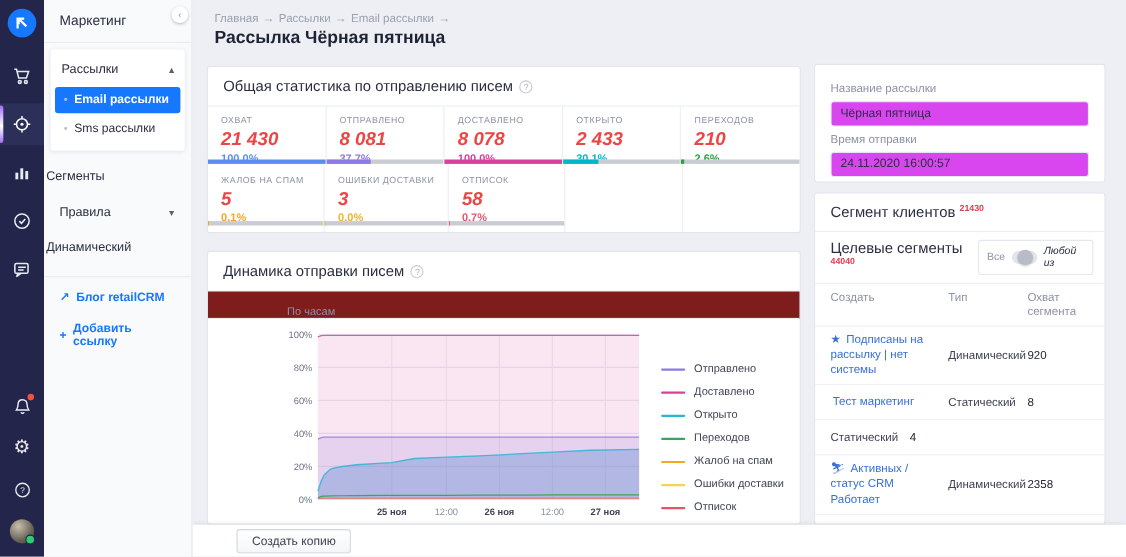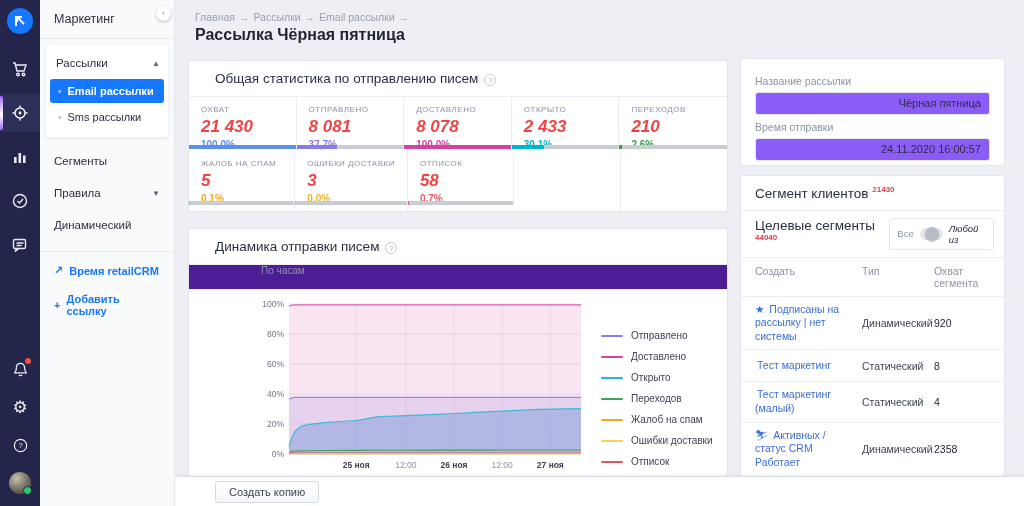--- a/index.html
+++ b/index.html
@@ -29,67 +29,67 @@
   .menu hr { border:none; border-top:1px solid #e8eaf0; margin:0 0 6px; }
   .menu-group { background:#fff; box-shadow:0 1px 4px rgba(25,35,70,.10); border-radius:3px; margin:6px 6px 8px; padding:4px 0 6px; }
   .menu-row { display:flex; align-items:center; justify-content:space-between; padding:8px 8px 8px 10px;
     font-size:11.5px; color:#2b2f42; cursor:pointer; }
   .caret { font-size:8px; color:#5a5f75; }
   .sub-item { display:flex; align-items:center; gap:6px; font-size:11px; padding:6px 8px; margin:2px 4px;
     border-radius:3px; color:#2b2f42; cursor:pointer; }
   .sub-item .dot { font-size:10px; color:#b9bdc9; }
   .sub-item.active { background:#1677ff; color:#fff; font-weight:bold; }
   .sub-item.active .dot { color:#9cc3ff; }
-  .menu-plain { font-size:11.5px; color:#2b2f42; padding:10px 14px; cursor:pointer; }
+  .menu-plain { font-size:11.5px; color:#2b2f42; padding:10px 2px; cursor:pointer; }
   .menu-links { margin-top:10px; padding-top:4px; border-top:1px solid #e8eaf0; }
   .menu-link { display:flex; gap:6px; align-items:center; font-size:11px; font-weight:bold; color:#1677ff; padding:8px 14px; cursor:pointer; }
 
   
   .collapse-btn { position:absolute; left:156px; top:6px; width:15px; height:15px; border-radius:50%;
     background:#fff; box-shadow:0 1px 3px rgba(0,0,0,.25); color:#8d93a5; font-size:9px; line-height:14px;
     text-align:center; z-index:40; cursor:pointer; }
   .breadcrumb { position:absolute; left:195px; top:11px; font-size:10.5px; color:#9aa0ae; }
   .breadcrumb span[data-crumb] { cursor:pointer; }
   .bc-sep { margin:0 4px; }
   .page-title { position:absolute; left:195px; top:26px; font-size:16px; font-weight:bold; color:#1f2333; }
 
   .card { position:absolute; background:#fff; border:1px solid #e2e5ec; border-radius:3px; overflow:hidden; }
-  .card-head { display:flex; align-items:flex-end; gap:6px; padding:10px 26px; font-size:13.5px; color:#2b2f42;
+  .card-head { display:flex; align-items:center; gap:6px; padding:10px 14px; font-size:13.5px; color:#2b2f42;
     border-bottom:1px solid #eceef2; }
   .info-i { width:12px; height:12px; border-radius:50%; border:1px solid #c6cad4; color:#aab0be;
     font-size:8px; line-height:11px; text-align:center; cursor:pointer; flex:none; }
 
   
   #stats-card { left:188px; top:60px; width:540px; height:152px; }
   .stat-grid { display:grid; grid-template-columns:repeat(5,1fr); }
   .stat-cell { position:relative; border-right:1px solid #eceef2; padding:8px 12px 12px; height:52px; }
   .stat-cell:last-child { border-right:none; }
   .stat-row2 .stat-cell { height:62px; padding-top:10px; }
   .stat-label { font-size:8px; letter-spacing:.5px; color:#8d93a5; text-transform:uppercase; white-space:nowrap; }
   .stat-value { font-size:17px; font-weight:bold; color:#ef4444; margin-top:3px;font-style:italic; }
   .stat-pct { font-size:10px; font-weight:bold; margin-top:2px; }
   .stat-bar { position:absolute; left:0; right:0; bottom:0; height:4px; background:#c9ccd3; }
   .stat-bar i { display:block; height:4px; }
   .stat-row2 .stat-bar { bottom:6px; }
 
   
   #chart-card { left:188px; top:228px; width:540px; height:249px; }
-  .tab-strip { height:25px; background:#4c1d95; border-bottom:1px solid #eceef2; display:flex; align-items:flex-start; }
+  .tab-strip { height:25px; background:#7f1d1d; border-bottom:1px solid #eceef2; display:flex; align-items:flex-end; }
   .tab-hours { margin-left:72px; font-size:10px; color:#8d93a5; cursor:pointer; }
   .chart-body { display:flex; padding:6px 0 0 64px; }
   .legend { margin:34px 0 0 14px; }
   .legend-item { display:flex; align-items:center; gap:8px; margin-bottom:10px; cursor:pointer; }
   .legend-swatch { width:22px; height:2px; border-radius:1px; flex:none; }
   .legend-label { font-size:10px; color:#3f4354; white-space:nowrap; }
 
   
   #details-card { left:740px; top:58px; width:265px; height:108px; padding:12px 14px; }
   .fld-label { font-size:10.5px; color:#8d93a5; margin:4px 0 5px; }
-  .fld-input { height:23px; background:#8b5cf6; border:1px solid #e4e7ee; border-radius:3px;
-    font-size:11px; color:#2b2f42; line-height:21px; padding:0 8px; margin-bottom:6px;text-align:right; }
+  .fld-input { height:23px; background:#d946ef; border:1px solid #e4e7ee; border-radius:3px;
+    font-size:11px; color:#2b2f42; line-height:21px; padding:0 8px; margin-bottom:6px; }
 
   #segments-card { left:740px; top:175px; width:265px; height:302px; }
   .seg-head { padding:9px 14px; font-size:13.5px; color:#2b2f42; border-bottom:1px solid #eceef2; }
   sup.red { color:#e23b4e; font-size:8px; font-weight:bold; }
   .seg-target { display:flex; align-items:center; justify-content:space-between; padding:7px 10px 7px 14px;
     border-bottom:1px solid #eceef2; }
   .seg-target-title { font-size:13.5px; color:#2b2f42; }
   .toggle-box { display:flex; align-items:center; gap:6px; border:1px solid #e4e7ee; border-radius:3px;
     padding:4px 7px; cursor:pointer; }
   .tgl-left { font-size:9.5px; color:#8d93a5; }
@@ -204,21 +204,21 @@
   </div>
   <div class="menu-plain">Сегменты</div>
   <div class="menu-row" style="padding:10px 14px">
     <span>Правила</span>
     <span class="caret">▼</span>
   </div>
   <div class="menu-plain">Динамический</div>
   <div class="menu-links">
     <div class="menu-link">
       <span>↗</span>
-      <span>Время retailCRM</span>
+      <span>Блог retailCRM</span>
     </div>
     <div class="menu-link">
       <span>+</span>
       <span>Добавить ссылку</span>
     </div>
   </div>
 </div>
 
 <div class="collapse-btn">‹</div>
 
@@ -416,21 +416,20 @@
         <span class="col-name"><span class="row-icon">★ </span><span>Подписаны на рассылку | нет системы</span></span>
         <span class="col-type">Динамический</span>
         <span class="col-val">920</span>
       </div>
       <div class="seg-row r2">
         <span class="col-name"><span class="row-icon"></span><span>Тест маркетинг</span></span>
         <span class="col-type">Статический</span>
         <span class="col-val">8</span>
       </div>
       <div class="seg-row r3">
-        <span class="col-name"><span class="row-icon"></span><span>Тест маркетинг (малый)</span></span>
         <span class="col-type">Статический</span>
         <span class="col-val">4</span>
       </div>
       <div class="seg-row r4">
         <span class="col-name"><span class="row-icon">⛷ </span><span>Активных / статус CRM Работает</span></span>
         <span class="col-type">Динамический</span>
         <span class="col-val">2358</span>
       </div>
       <div class="seg-row r5"></div>
     </div>

